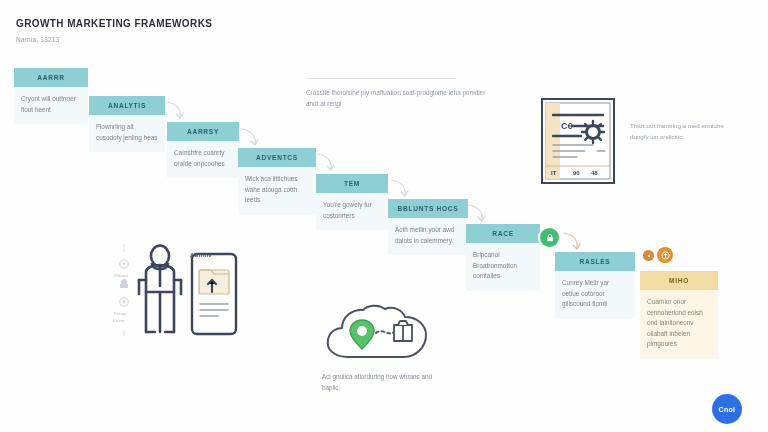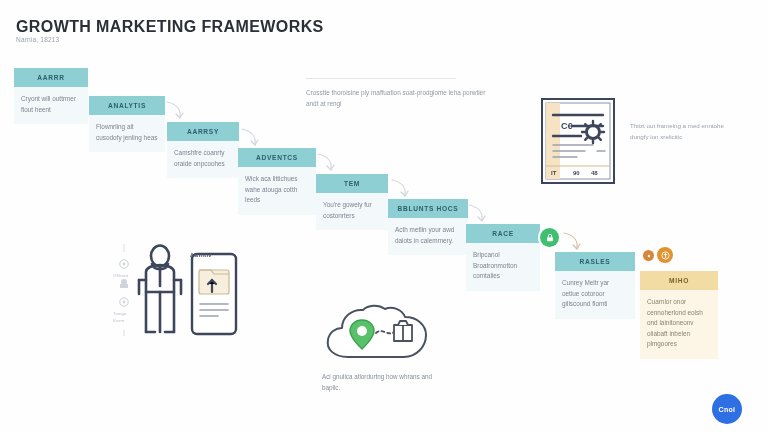--- a/index.html
+++ b/index.html
@@ -7,21 +7,21 @@
     width:768px;height:432px;overflow:hidden;
     background:#ffffff;
     font-family:"Liberation Sans", sans-serif;
     position:relative;
   }
   #canvas{position:relative;width:768px;height:432px;background:#fefefe;}
 
   
   .page-title{
     position:absolute;left:16px;top:18px;
-    font-size:16px;font-weight:bold;letter-spacing:.4px;
+    font-size:10px;font-weight:bold;letter-spacing:.4px;
     color:#2b2f38;
   }
   .page-subtitle{
     position:absolute;left:16px;top:36px;
     font-size:6.5px;color:#9aa0ab;letter-spacing:.2px;
     filter:blur(.35px);
   }
 
   
   .card{position:absolute;}

